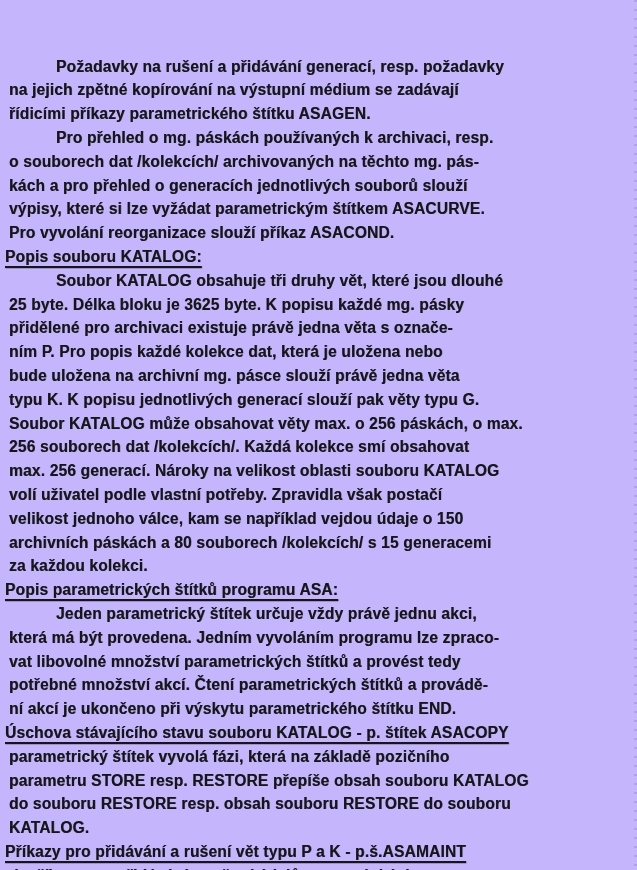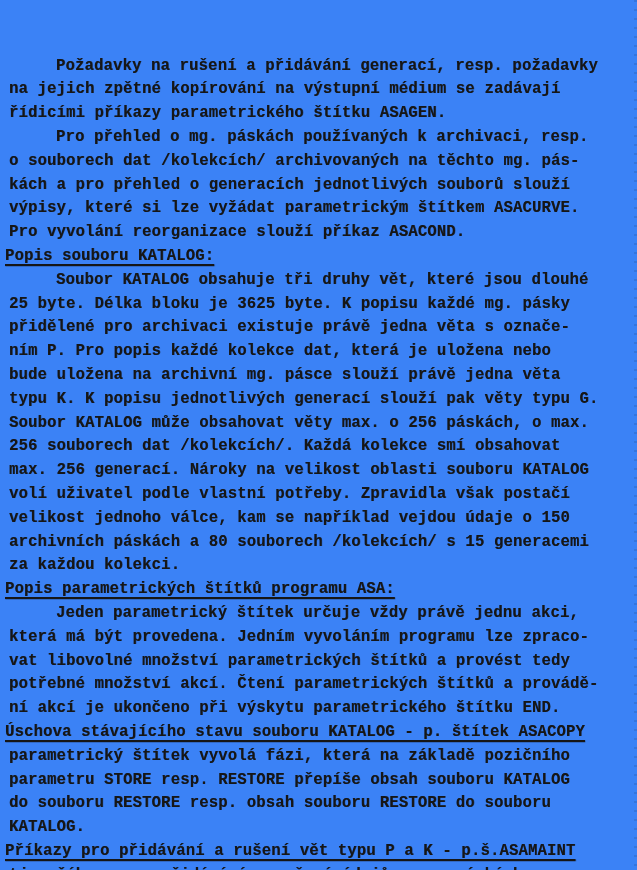--- a/index.html
+++ b/index.html
@@ -4,25 +4,25 @@
 <style>
   html, body {
     margin: 0;
     padding: 0;
     background: #ffffff;
   }
   .page {
     position: relative;
     width: 637px;
     height: 870px;
-    background: #3b82f6;
+    background: #c4b5fd;
     overflow: hidden;
     box-sizing: border-box;
     padding: 7px 6px 0 9px;
-    font-family: Liberation Mono, monospace;
+    font-family: Liberation Sans, sans-serif;
     font-weight: bold;
     font-size: 15.6px;
     line-height: 23.8px;
     color: #161616;
     letter-spacing: 0.15px;
     text-shadow: 0.4px 0.4px 0 rgba(20,20,20,0.55);
     white-space: pre-wrap;
   }
   .line {
     min-height: 23.8px;

